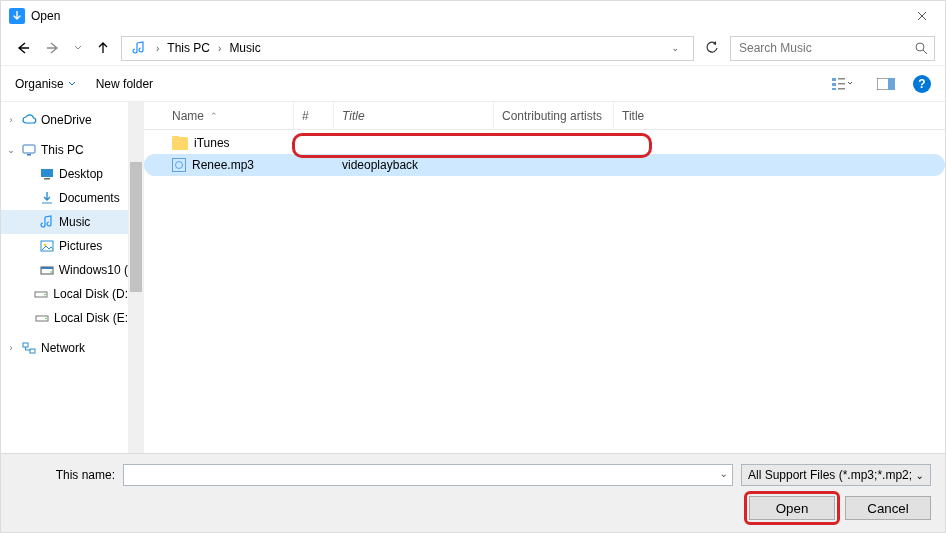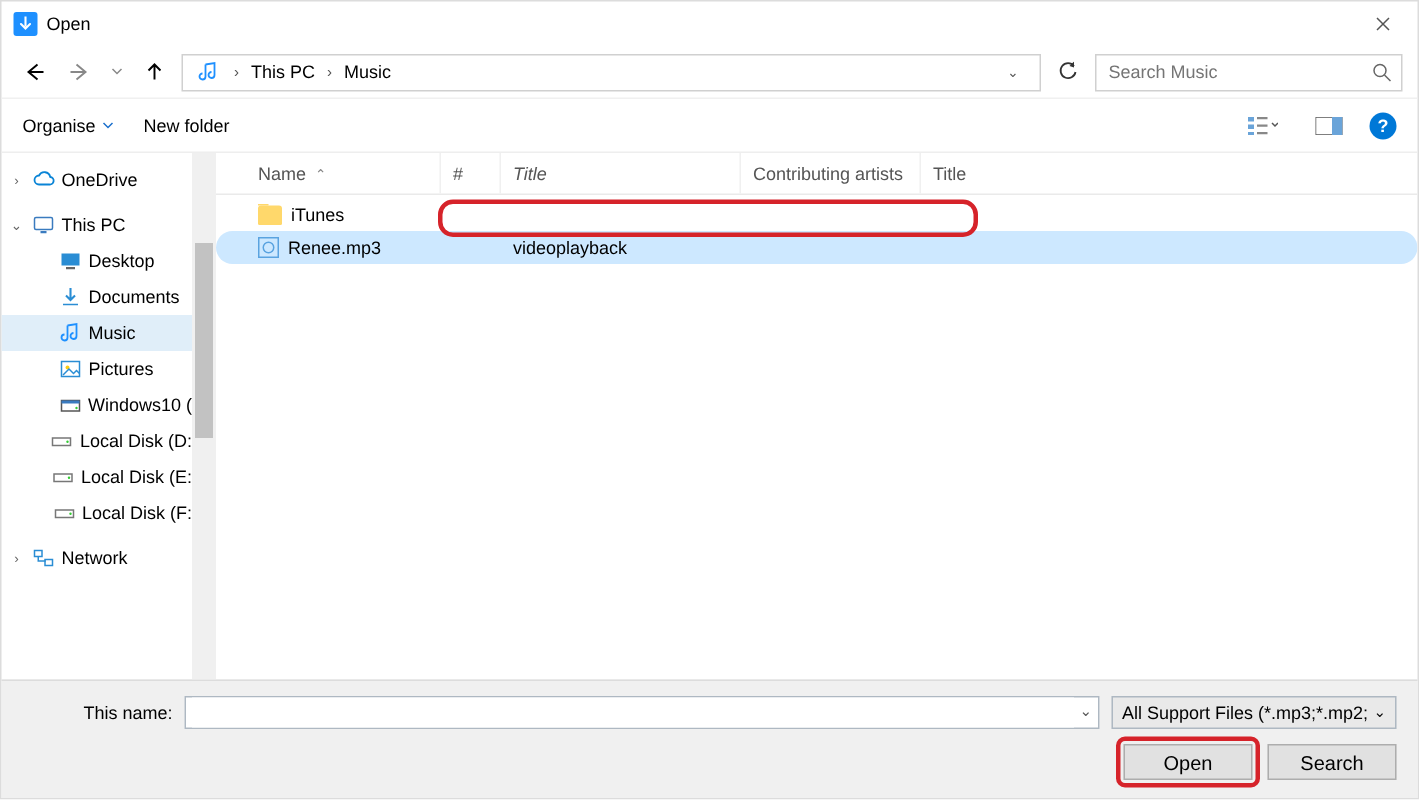--- a/index.html
+++ b/index.html
@@ -276,30 +276,20 @@
         </div>
         <div class="tree-item level2">
           <span class="chev"></span>
           <span class="ticon">
             <svg width="16" height="16" viewBox="0 0 16 16">
               <rect x="2" y="6" width="12" height="5" fill="none" stroke="#777"></rect>
               <circle cx="12" cy="8.5" r="0.8" fill="#3c3"></circle>
             </svg>
           </span>
           <span>Local Disk (E:</span>
-        </div>
-        <div class="tree-item level2">
-          <span class="chev"></span>
-          <span class="ticon">
-            <svg width="16" height="16" viewBox="0 0 16 16">
-              <rect x="2" y="6" width="12" height="5" fill="none" stroke="#777"></rect>
-              <circle cx="12" cy="8.5" r="0.8" fill="#3c3"></circle>
-            </svg>
-          </span>
-          <span>Local Disk (F:</span>
         </div>
         <div style="height: 6px;"></div>
         <div class="tree-item level1">
           <span class="chev">›</span>
           <span class="ticon">
             <svg width="16" height="16" viewBox="0 0 16 16">
               <rect x="2" y="3" width="5" height="4" fill="none" stroke="#2a8dd4"></rect>
               <rect x="9" y="9" width="5" height="4" fill="none" stroke="#2a8dd4"></rect>
               <path d="M4.5 7v3h5" stroke="#2a8dd4" fill="none"></path>
             </svg>
@@ -354,17 +344,17 @@
       <div class="filter">
         <span>All Support Files (*.mp3;*.mp2;</span>
         <span style="font-size:10px;">⌄</span>
       </div>
     </div>
     <div class="footer-row2">
       <div style="position:relative;">
         <button class="btn primary">Open</button>
         <div class="btn-hl"></div>
       </div>
-      <button class="btn">Search</button>
+      <button class="btn">Cancel</button>
     </div>
   </div>
 
 </div>
 
 </body></html>

